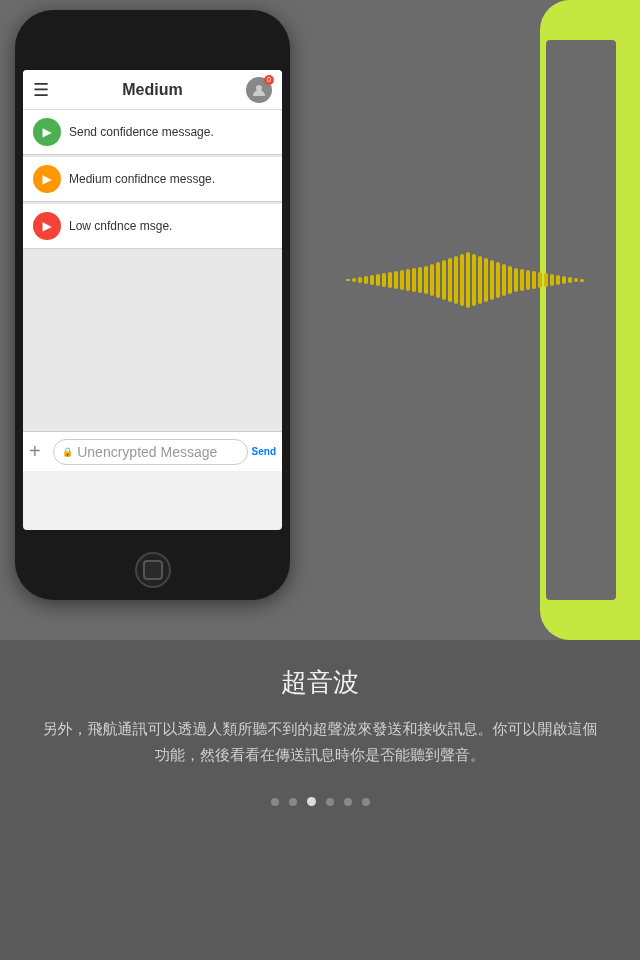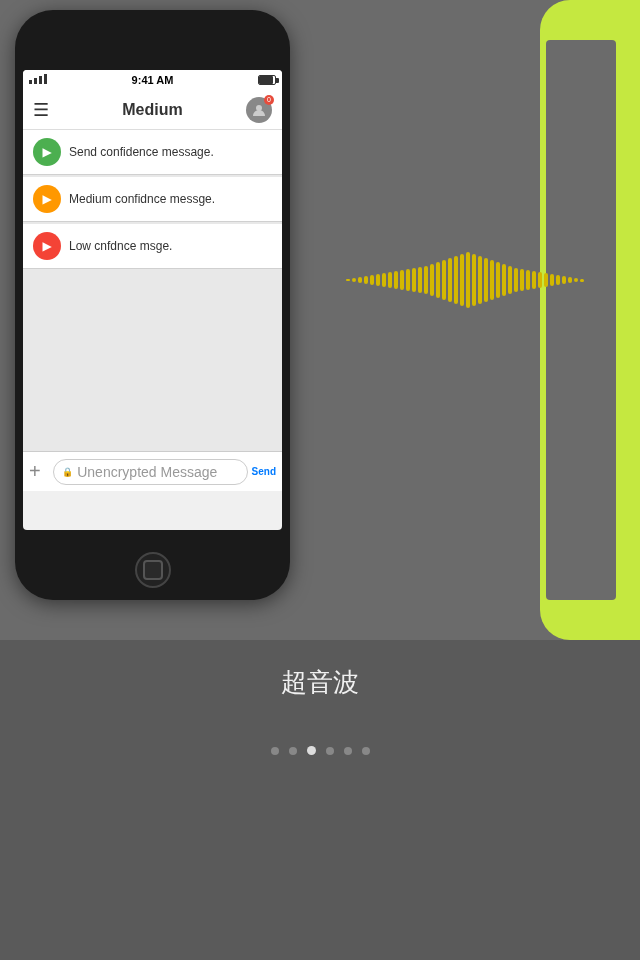--- a/index.html
+++ b/index.html
@@ -359,32 +359,20 @@
   </style>
 </head>
 <body>
 
 <div class="bg"></div>
 
 <div class="phone-wrapper">
   <div class="phone-shell">
     <div class="phone-screen">
 
-      <div class="status-bar">
-        <div class="status-signal">
-          <div class="signal-bar" style="height:4px;"></div>
-          <div class="signal-bar" style="height:6px;"></div>
-          <div class="signal-bar" style="height:8px;"></div>
-          <div class="signal-bar" style="height:10px;"></div>
-        </div>
-        <span class="status-time">9:41 AM</span>
-        <div class="status-battery">
-          <div class="battery-fill"></div>
-        </div>
-      </div>
 
       <div class="nav-bar">
         <span class="nav-menu">☰</span>
         <span class="nav-title">Medium</span>
         <div class="nav-user">
           <svg width="14" height="14" viewBox="0 0 14 14">
             <circle cx="7" cy="5" r="3" fill="#ccc"></circle>
             <path d="M1 13c0-3.3 2.7-6 6-6s6 2.7 6 6" fill="#ccc"></path>
           </svg>
           <div class="nav-user-badge">0</div>
@@ -467,20 +455,21 @@
     <div class="wave-bar" style="height: 12px;"></div>
     <div class="wave-bar" style="height: 10px;"></div>
     <div class="wave-bar" style="height: 8px;"></div>
     <div class="wave-bar" style="height: 6px;"></div>
     <div class="wave-bar" style="height: 4px;"></div>
     <div class="wave-bar" style="height: 3px;"></div>
   </div>
 
 <div class="bottom-text">
   <h2 class="section-title">超音波</h2>
+  <p class="section-body">另外，飛航通訊可以透過人類所聽不到的超聲波來發送和接收訊息。你可以開啟這個功能，然後看看在傳送訊息時你是否能聽到聲音。</p>
 
   <div class="pagination-dots" id="pagination-dots">
   <div class="dot"></div>
       <div class="dot"></div>
       <div class="dot active"></div>
       <div class="dot"></div>
       <div class="dot"></div>
       <div class="dot"></div>
     </div>
 </div>

